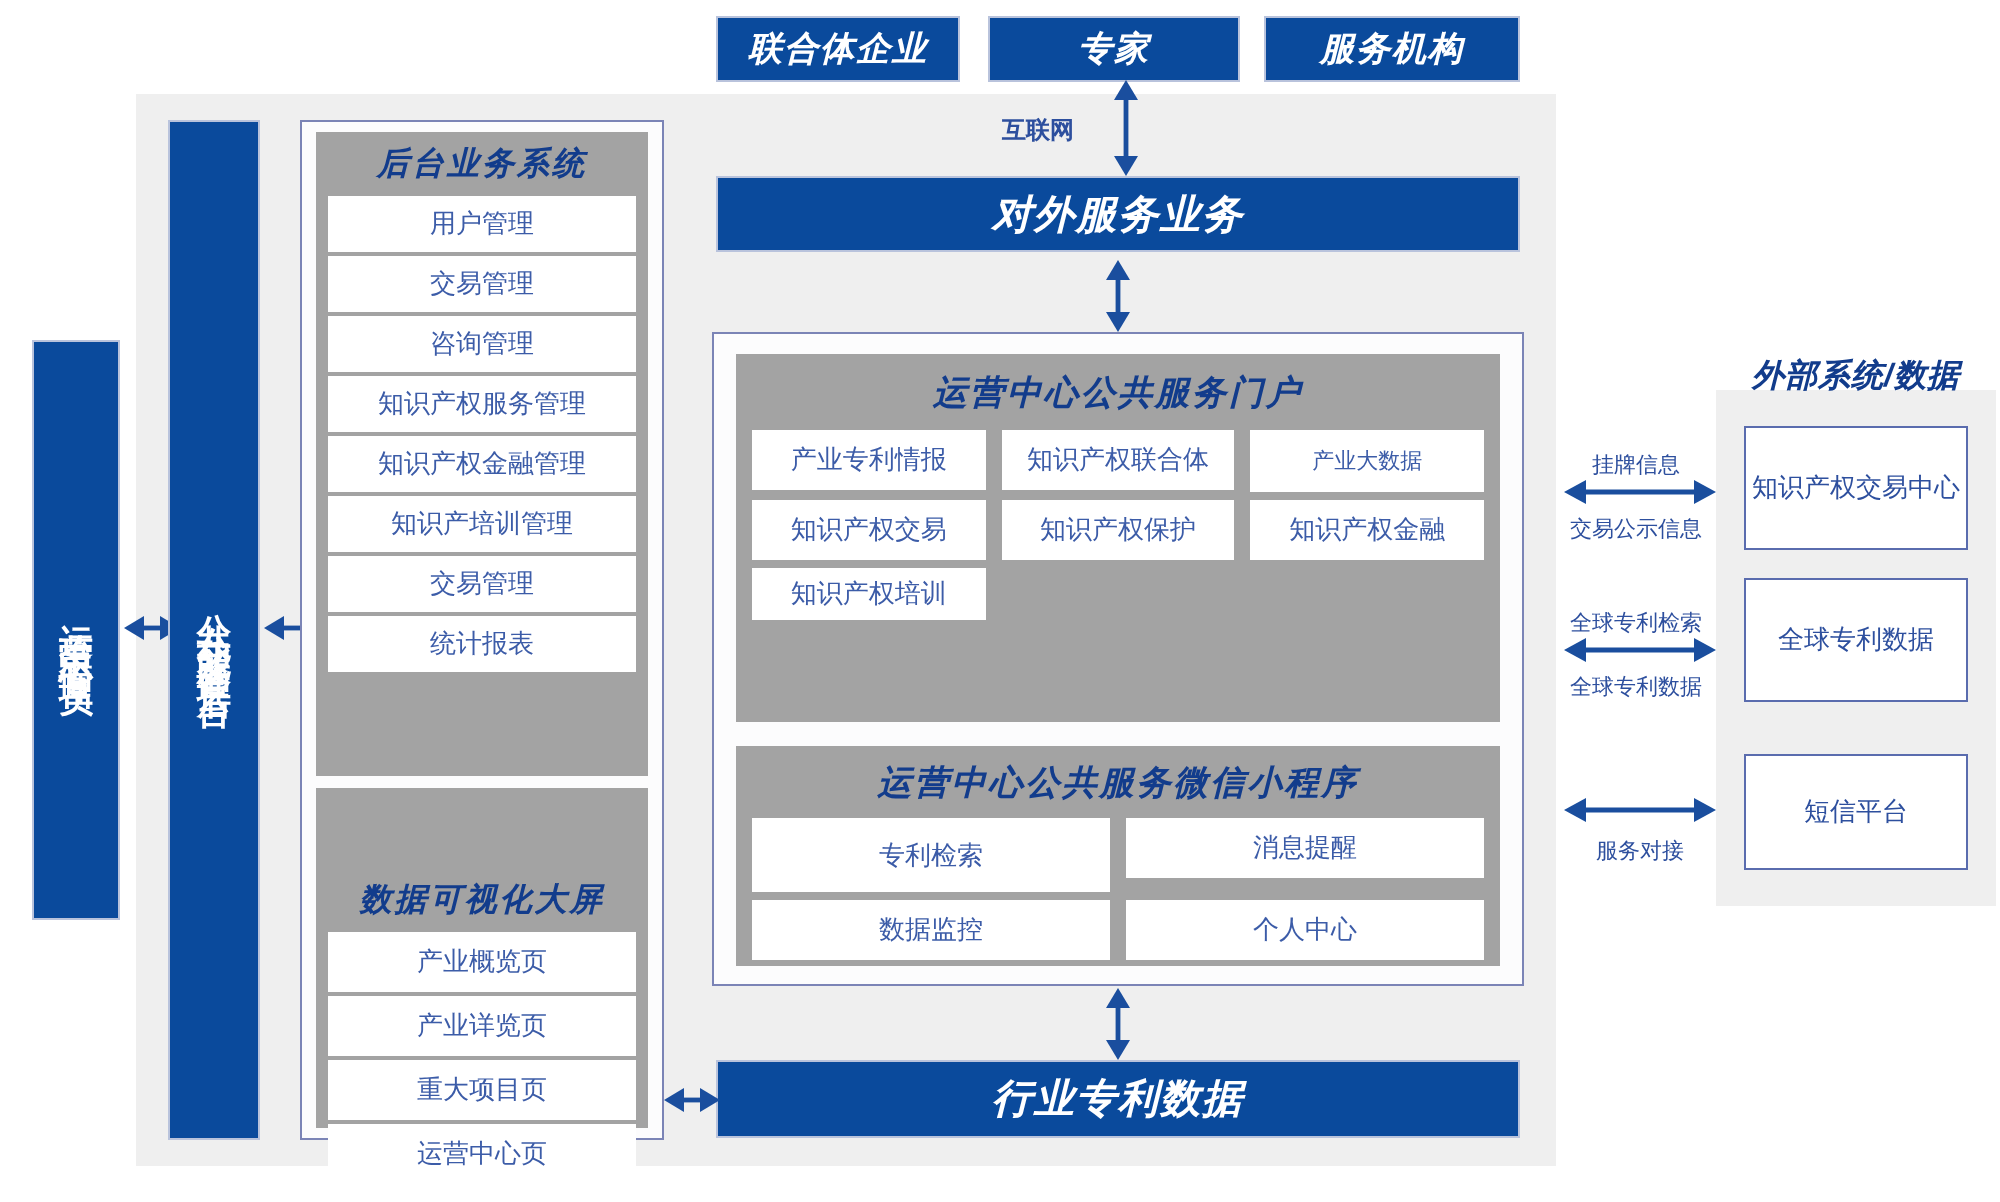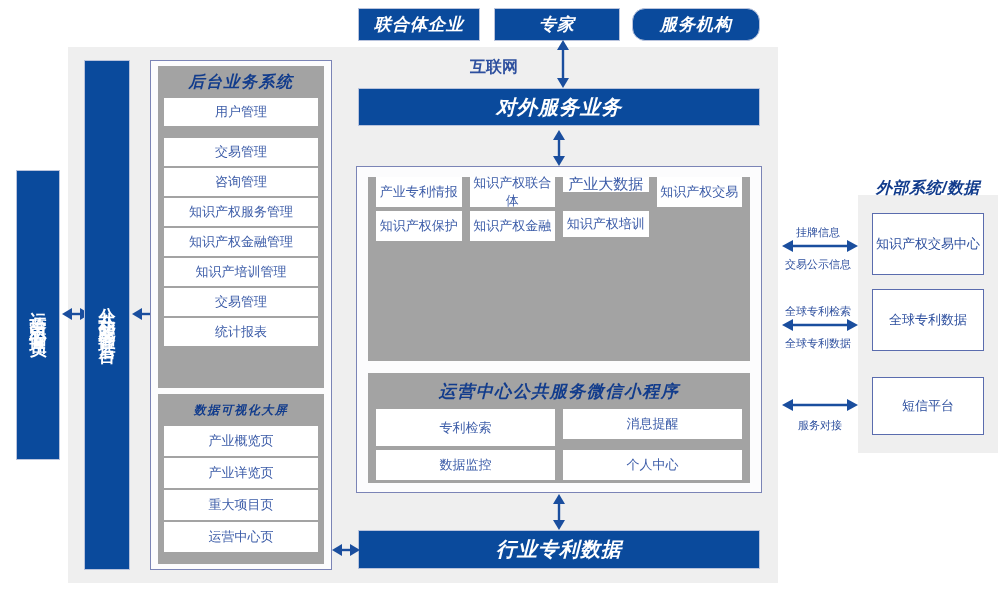--- a/index.html
+++ b/index.html
@@ -92,23 +92,23 @@
 </style>
 </head>
 <body>
 
 <div id="stage">
 
   <div class="abs gray-panel" style="left:68px;top:47px;width:710px;height:536px;"></div>
 
   <div class="abs blue-box" style="left:358px;top:8px;width:122px;height:33px;font-size:17px;">联合体企业</div>
   <div class="abs blue-box" style="left:494px;top:8px;width:126px;height:33px;font-size:17px;">专家</div>
-  <div class="abs blue-box" style="left:632px;top:8px;width:128px;height:33px;font-size:17px;border-radius:13px;">服务机构</div>
-
-  <div class="abs arr-label bold" style="left:464px;top:57px;width:60px;font-size:16px;">互联网</div>
+  <div class="abs blue-box" style="left:632px;top:8px;width:128px;height:33px;font-size:17px;">服务机构</div>
+
+  <div class="abs arr-label bold" style="left:489px;top:57px;width:60px;font-size:12px;">互联网</div>
   <svg class="abs" style="left:552px;top:40px;width:22px;height:48px;">
     <line x1="11" y1="7" x2="11" y2="41" stroke="#1a4e9e" stroke-width="2.4"></line>
     <polygon points="11,0 5,10 17,10" fill="#1a4e9e"></polygon>
     <polygon points="11,48 5,38 17,38" fill="#1a4e9e"></polygon>
   </svg>
 
   <div class="abs blue-box" style="left:358px;top:88px;width:402px;height:38px;font-size:20px;">对外服务业务</div>
 
   <svg class="abs" style="left:548px;top:130px;width:22px;height:36px;">
     <line x1="11" y1="7" x2="11" y2="29" stroke="#1a4e9e" stroke-width="2.4"></line>
@@ -130,48 +130,49 @@
     <line x1="6" y1="11" x2="22" y2="11" stroke="#1a4e9e" stroke-width="2.4"></line>
     <polygon points="0,11 10,5 10,17" fill="#1a4e9e"></polygon>
     <polygon points="28,11 18,5 18,17" fill="#1a4e9e"></polygon>
   </svg>
 
   <div class="abs card" style="left:150px;top:60px;width:182px;height:510px;"></div>
 
   <div class="abs sub-panel" style="left:158px;top:66px;width:166px;height:322px;padding:0;">
     <div class="sub-title" style="height:32px;font-size:16px;">后台业务系统</div>
     <div style="padding:0 6px 6px 6px;">
-      <div class="cell" style="height:28px;font-size:13px;margin-bottom:12px;">用户管理</div>
+      <div class="cell" style="height:28px;font-size:13px;margin-bottom:2px;">用户管理</div>
       <div class="cell" style="height:28px;font-size:13px;margin-bottom:2px;">交易管理</div>
       <div class="cell" style="height:28px;font-size:13px;margin-bottom:2px;">咨询管理</div>
       <div class="cell" style="height:28px;font-size:13px;margin-bottom:2px;">知识产权服务管理</div>
       <div class="cell" style="height:28px;font-size:13px;margin-bottom:2px;">知识产权金融管理</div>
       <div class="cell" style="height:28px;font-size:13px;margin-bottom:2px;">知识产培训管理</div>
       <div class="cell" style="height:28px;font-size:13px;margin-bottom:2px;">交易管理</div>
       <div class="cell" style="height:28px;font-size:13px;">统计报表</div>
     </div>
   </div>
 
   <div class="abs sub-panel" style="left:158px;top:394px;width:166px;height:170px;">
-    <div class="sub-title" style="height:32px;font-size:12px;">数据可视化大屏</div>
+    <div class="sub-title" style="height:32px;font-size:16px;margin-top:40px;">数据可视化大屏</div>
     <div style="padding:0 6px 6px 6px;">
       <div class="cell" style="height:30px;font-size:13px;margin-bottom:2px;">产业概览页</div>
       <div class="cell" style="height:30px;font-size:13px;margin-bottom:2px;">产业详览页</div>
       <div class="cell" style="height:30px;font-size:13px;margin-bottom:2px;">重大项目页</div>
       <div class="cell" style="height:30px;font-size:13px;">运营中心页</div>
     </div>
   </div>
 
   <div class="abs card" style="left:356px;top:166px;width:406px;height:327px;"></div>
 
   <div class="abs sub-panel" style="left:368px;top:177px;width:382px;height:184px;">
-    <div style="padding:0 8px 8px 8px;display:grid;grid-template-columns:1fr 1fr 1fr 1fr;gap:4px 8px;">
+    <div class="sub-title" style="height:38px;font-size:17px;">运营中心公共服务门户</div>
+    <div style="padding:0 8px 8px 8px;display:grid;grid-template-columns:1fr 1fr 1fr;gap:4px 8px;">
       <div class="cell" style="height:30px;font-size:13px;">产业专利情报</div>
       <div class="cell" style="height:30px;font-size:13px;">知识产权联合体</div>
-      <div class="cell" style="height:15px;font-size:15px;">产业大数据</div>
+      <div class="cell" style="height:31px;font-size:11px;">产业大数据</div>
       <div class="cell" style="height:30px;font-size:13px;">知识产权交易</div>
       <div class="cell" style="height:30px;font-size:13px;">知识产权保护</div>
       <div class="cell" style="height:30px;font-size:13px;">知识产权金融</div>
       <div class="cell" style="height:26px;font-size:13px;">知识产权培训</div>
     </div>
   </div>
 
   <div class="abs sub-panel" style="left:368px;top:373px;width:382px;height:110px;">
     <div class="sub-title" style="height:36px;font-size:17px;">运营中心公共服务微信小程序</div>
     <div style="padding:0 8px 8px 8px;display:grid;grid-template-columns:1fr 1fr;gap:4px 8px;">

